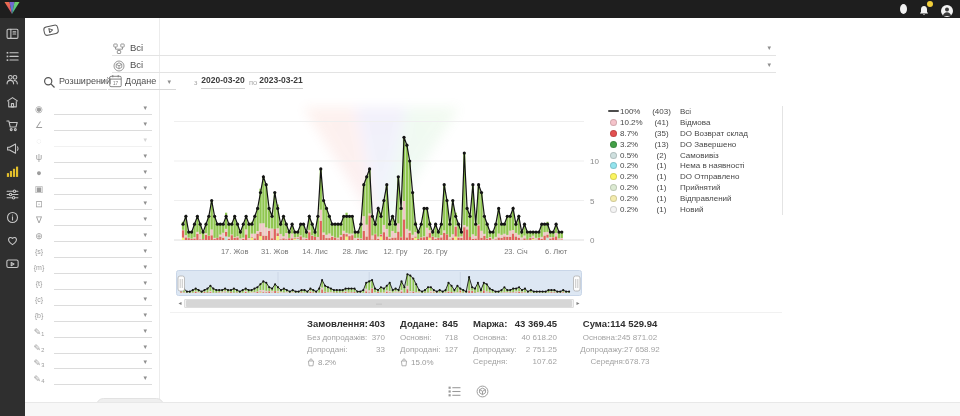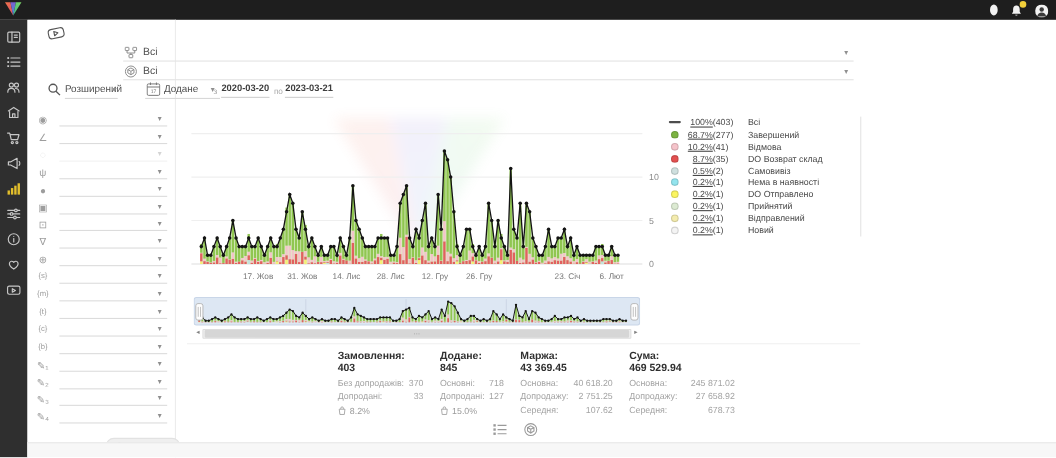--- a/index.html
+++ b/index.html
@@ -32,21 +32,21 @@
          border:1px solid #e2e2e2;display:flex;align-items:center;justify-content:center;gap:3px;
          font-size:8px;color:#8b8b8b;cursor:pointer;box-sizing:border-box;padding:0;font-family:inherit;}
   
   .selrow{position:absolute;left:112px;width:664px;height:15px;border-bottom:1px solid #e3e3e3;}
   .si{position:absolute;left:1px;top:1px;}
   .sv{position:absolute;left:18px;top:2px;font-size:9.5px;color:#4f4f4f;}
   .scaret{position:absolute;right:5px;top:4px;font-size:7px;color:#8f8f8f;}
   .srch-icon{position:absolute;left:43px;top:75px;}
   .mode{position:absolute;left:59px;top:74px;width:48px;height:15px;border-bottom:1px solid #d8d8d8;font-size:9px;color:#4f4f4f;}
   .mode .scaret{right:1px;}
-  .datefield{position:absolute;left:132px;top:74px;width:68px;height:15px;border-bottom:1px solid #d8d8d8;font-size:9px;color:#4f4f4f;}
+  .datefield{position:absolute;left:108px;top:74px;width:68px;height:15px;border-bottom:1px solid #d8d8d8;font-size:9px;color:#4f4f4f;}
   .datefield svg{position:absolute;left:1px;top:0px;}
   .datefield .dtxt{position:absolute;left:17px;top:2px;}
   .slbl{position:absolute;font-size:7.5px;color:#aaa;}
   .dinput{position:absolute;top:73px;width:44px;height:15px;border-bottom:1px solid #cfcfcf;
           font-size:8.5px;font-weight:bold;color:#3d3d3d;text-align:center;line-height:15px;}
   
   .chartsvg{position:absolute;left:170px;top:96px;}
   .minisvg{position:absolute;left:176px;top:270px;}
   .scrollbar{position:absolute;left:176px;top:299px;width:406px;height:9px;display:flex;align-items:center;}
   .sb-arrow{width:8px;font-size:6px;color:#7f7f7f;text-align:center;cursor:pointer;line-height:9px;}
@@ -54,31 +54,31 @@
   .sb-thumb{position:absolute;left:1px;right:1px;top:0;bottom:0;background:#d6d6d6;border-radius:1px;
             display:flex;align-items:center;justify-content:center;cursor:grab;}
   .grip{font-size:6px;color:#8f8f8f;line-height:0;}
   .divider{position:absolute;left:170px;top:312px;width:612px;height:1px;background:#f1f1f1;}
   
   .legend{position:absolute;left:607px;top:106px;width:175px;border-right:1px solid #e4e4e4;}
   .lrow{display:flex;align-items:center;height:10.9px;font-size:8px;color:#484848;cursor:pointer;}
   .sym{width:13px;display:flex;justify-content:center;align-items:center;}
   .ldot{width:7px;height:7px;border-radius:50%;border:1px solid rgba(0,0,0,.14);box-sizing:border-box;}
   .lline{width:11px;height:2px;background:#4d4d4d;border-radius:1px;}
-  .pct{width:28px;text-align:right;text-decoration:underline;}
-  .cnt{width:27px;text-align:left;}
+  .pct{width:28px;}
+  .cnt{width:27px;text-align:center;}
   .llbl{margin-left:5px;white-space:nowrap;}
   
   .stats{position:absolute;left:307px;top:318px;display:flex;gap:15px;}
   .stat-col{display:flex;flex-direction:column;}
   .stat-col:nth-child(1){width:78px;}
   .stat-col:nth-child(2){width:58px;}
   .stat-col:nth-child(3){width:84px;}
-  .stat-col:nth-child(4){width:96px;}
-  .sh{display:flex;justify-content:space-between;font-size:9.5px;font-weight:bold;color:#2f2f2f;margin-bottom:4px;flex-direction:column;}
+  .stat-col:nth-child(4){width:96px;align-items:center;}
+  .sh{display:flex;justify-content:space-between;font-size:9.5px;font-weight:bold;color:#2f2f2f;margin-bottom:4px;}
   .sr{display:flex;justify-content:space-between;font-size:8px;color:#a3a3a3;margin-bottom:3px;}
   .sbdg{display:flex;align-items:flex-start;gap:3px;font-size:8px;color:#9a9a9a;margin-top:1px;}
   
   .vbtn{position:absolute;top:384px;width:13px;height:13px;cursor:pointer;}
   .footerband{position:absolute;left:25px;top:402px;width:935px;height:14px;background:#f7f7f7;border-top:1px solid #e8e8e8;box-sizing:border-box;}
 </style>
 </head>
 <body>
 
 <div class="screen">
@@ -944,41 +944,41 @@
       <div class="lrow">
         <span class="sym">
           <span class="lline" style="background: rgb(77, 77, 77);"></span>
         </span>
         <span class="pct">100%</span>
         <span class="cnt">(403)</span>
         <span class="llbl">Всі</span>
       </div>
       <div class="lrow">
         <span class="sym">
-          <span class="ldot" style="background: rgb(124, 179, 66);"></span>
-        </span>
-        <span class="pct">68.7%</span>
-        <span class="cnt">(277)</span>
-        <span class="llbl">Завершений</span>
-      </div>
-      <div class="lrow">
-        <span class="sym">
           <span class="ldot" style="background: rgb(245, 195, 202);"></span>
         </span>
         <span class="pct">10.2%</span>
         <span class="cnt">(41)</span>
         <span class="llbl">Відмова</span>
       </div>
       <div class="lrow">
         <span class="sym">
           <span class="ldot" style="background: rgb(227, 80, 80);"></span>
         </span>
         <span class="pct">8.7%</span>
         <span class="cnt">(35)</span>
         <span class="llbl">DO Возврат склад</span>
+      </div>
+      <div class="lrow">
+        <span class="sym">
+          <span class="ldot" style="background: rgb(67, 160, 71);"></span>
+        </span>
+        <span class="pct">3.2%</span>
+        <span class="cnt">(13)</span>
+        <span class="llbl">DO Завершено</span>
       </div>
       <div class="lrow">
         <span class="sym">
           <span class="ldot" style="background: rgb(207, 224, 223);"></span>
         </span>
         <span class="pct">0.5%</span>
         <span class="cnt">(2)</span>
         <span class="llbl">Самовивіз</span>
       </div>
       <div class="lrow">
@@ -1642,21 +1642,21 @@
           <span>2 751.25</span>
         </div>
         <div class="sr">
           <span>Середня:</span>
           <span>107.62</span>
         </div>
       </div>
       <div class="stat-col">
         <div class="sh">
           <span>Сума:</span>
-          <span>469 529.94</span>
+          <span>114 529.94</span>
         </div>
         <div class="sr">
           <span>Основна:</span>
           <span>245 871.02</span>
         </div>
         <div class="sr">
           <span>Допродажу:</span>
           <span>27 658.92</span>
         </div>
         <div class="sr">

